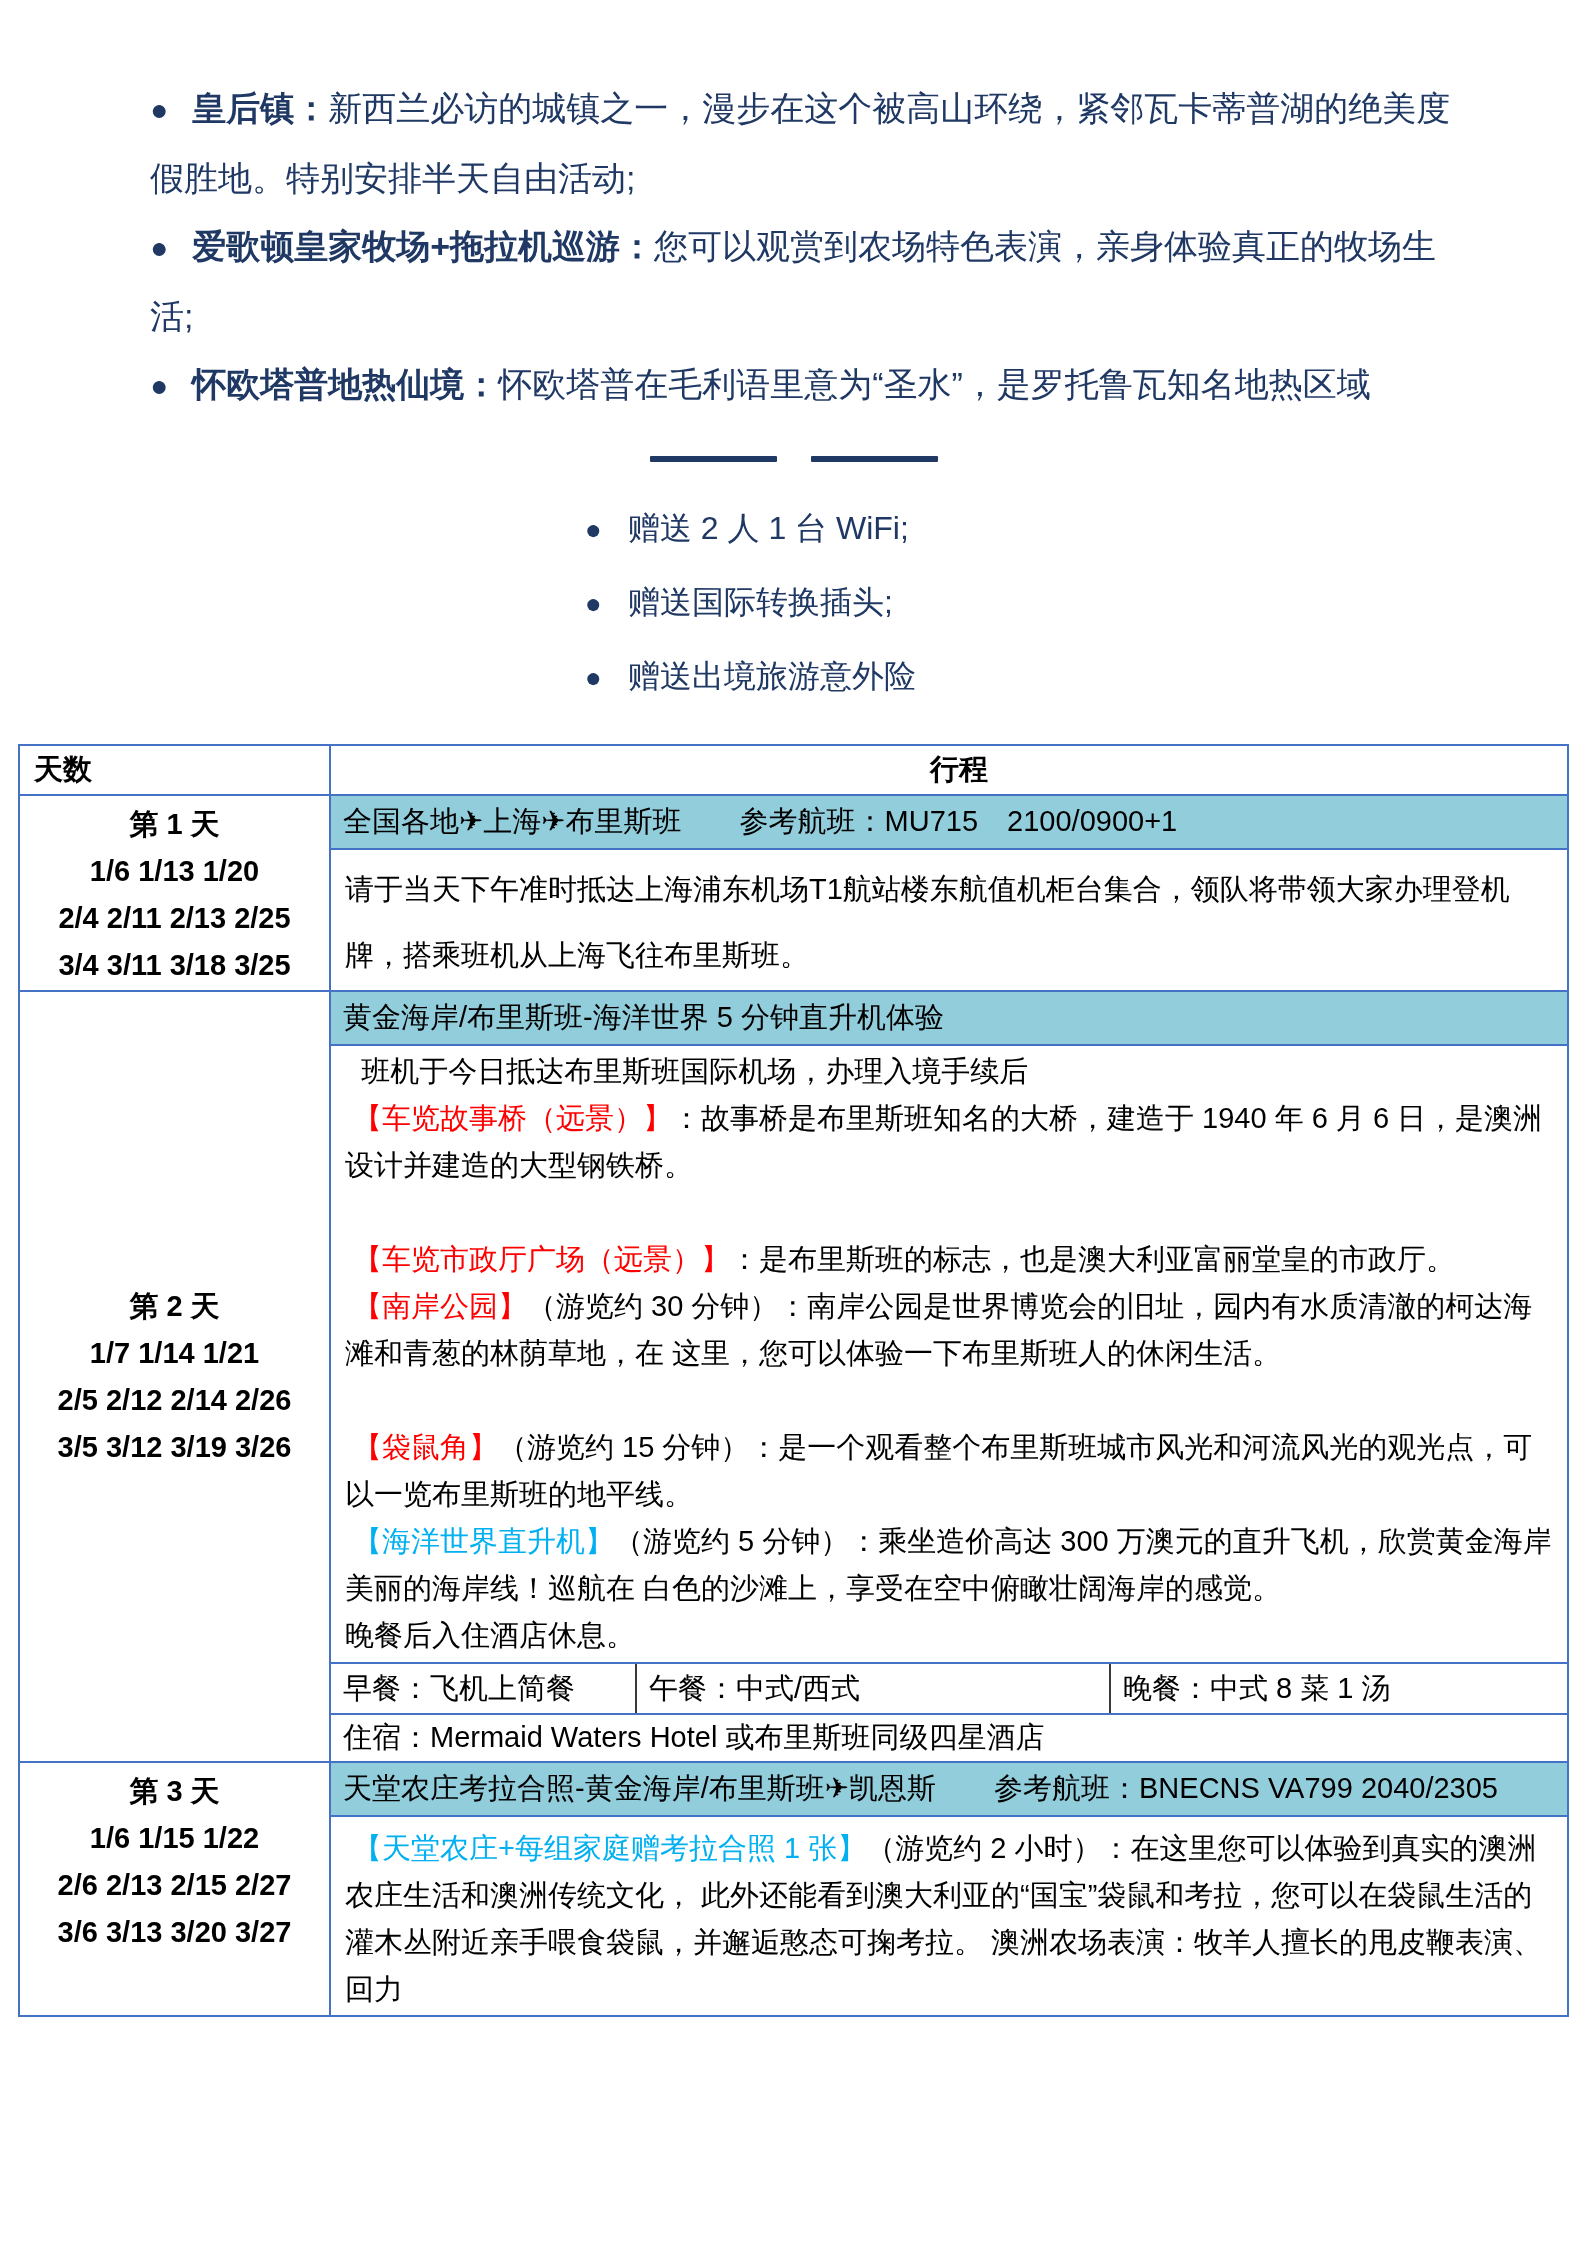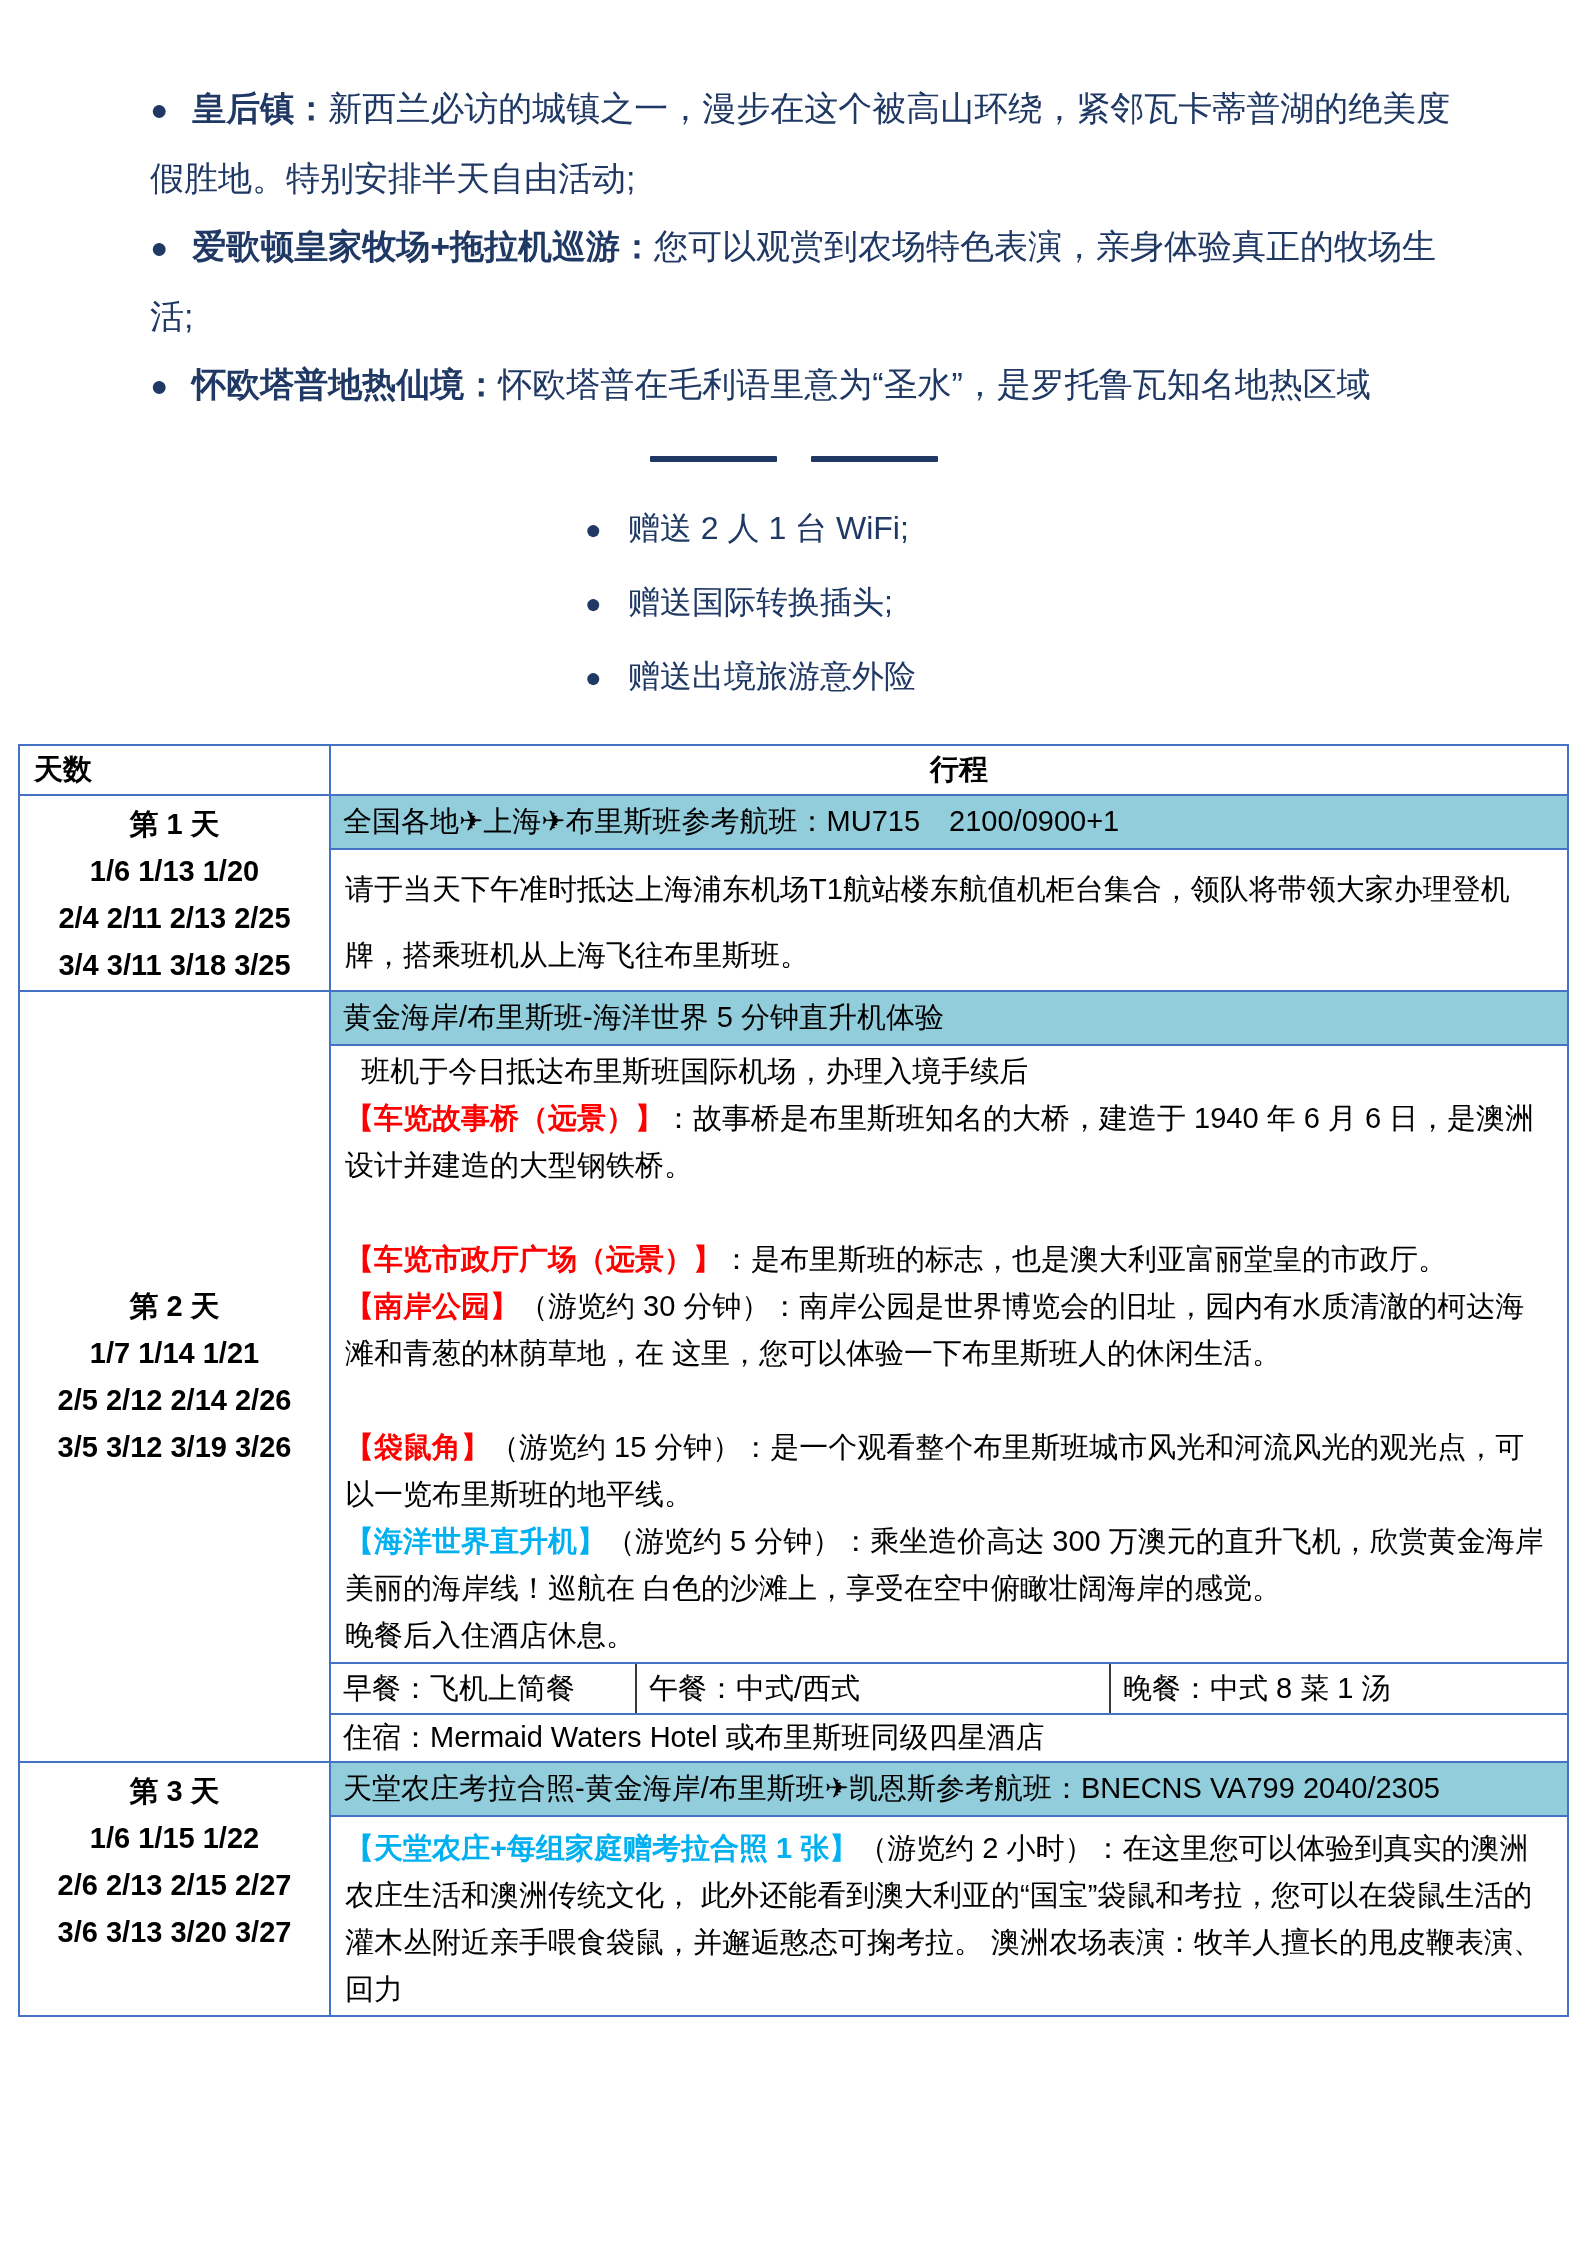--- a/index.html
+++ b/index.html
@@ -64,35 +64,35 @@
   }
   .day-cell.v-center{justify-content:center;padding-top:0;}
   .teal-bar{
     background:#92CDDC;
     border-bottom:2px solid #4472C4;
     height:52px;box-sizing:content-box;
     display:flex;align-items:center;
     padding-left:12px;
     font-weight:normal;
   }
-  .teal-bar .flight{}
+  .teal-bar .flight{margin-left:58px;}
   .content{
     padding:2px 14px;
     box-sizing:border-box;
   }
   .para{white-space:pre-wrap;line-height:47px;}
   .para.blank{min-height:47px;}
   .content.day1{min-height:139px;padding-top:6px;}
   .content.day1 .para{line-height:66px;}
   .content.day2{min-height:616px;}
   .content.day3{min-height:137px;padding-top:8px;border-radius:6px;}
   .seg-black{color:#000;}
   .seg-red{color:#FF0000;}
   .seg-cyan{color:#00B0F0;}
-  .seg-bold{font-weight:bold;}
+  .seg-bold{font-weight:normal;margin-left:8px;}
   .meals-row{
     border-top:2px solid #4472C4;
     display:grid;grid-template-columns:304px 474px 1fr;
     height:49px;
   }
   .meal-cell{
     display:flex;align-items:center;padding-left:12px;
     box-sizing:border-box;
     text-align:center;
   }

